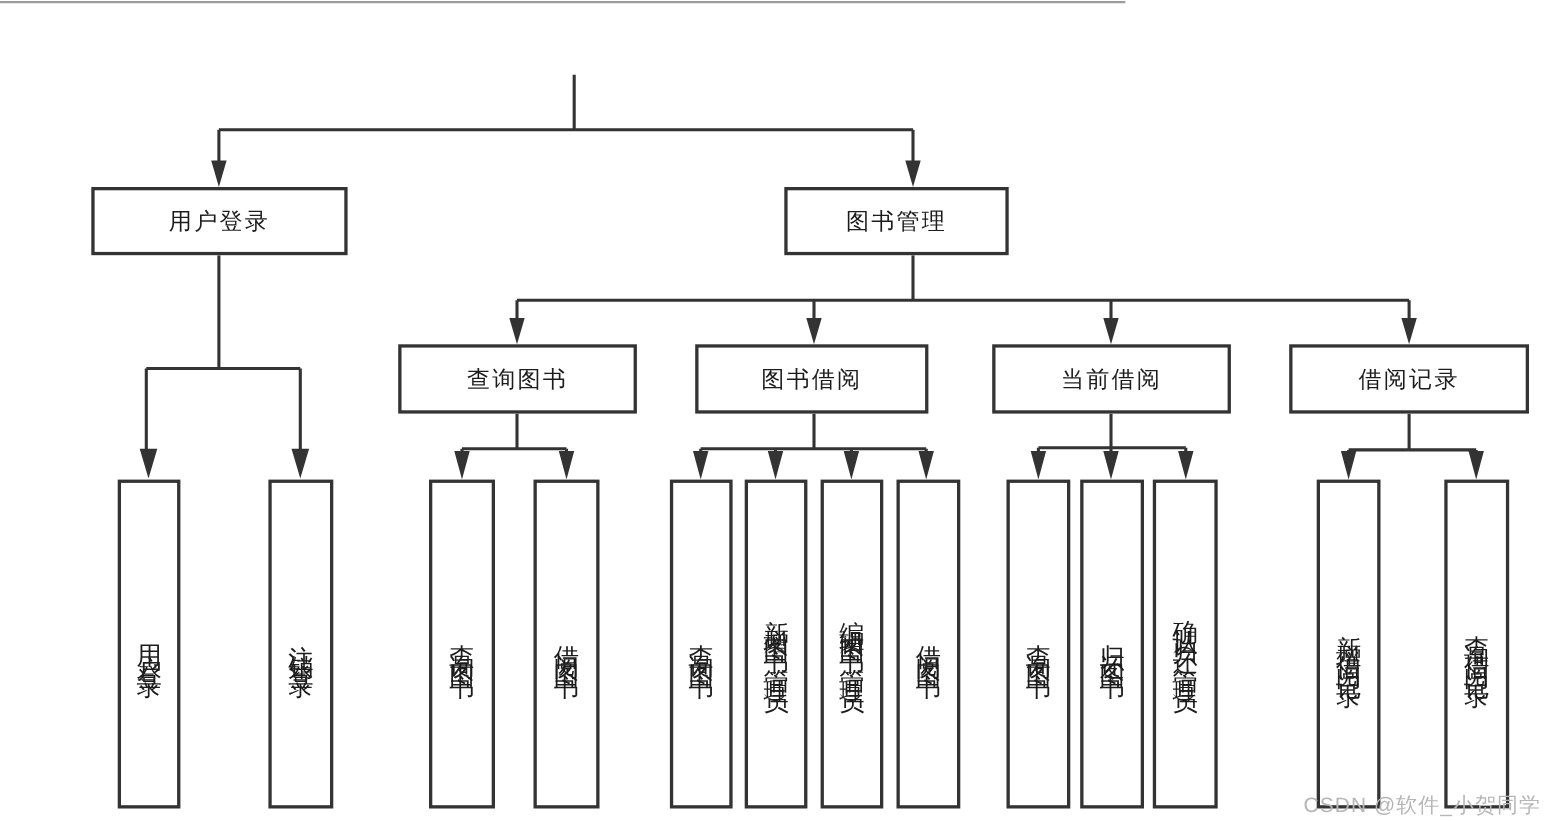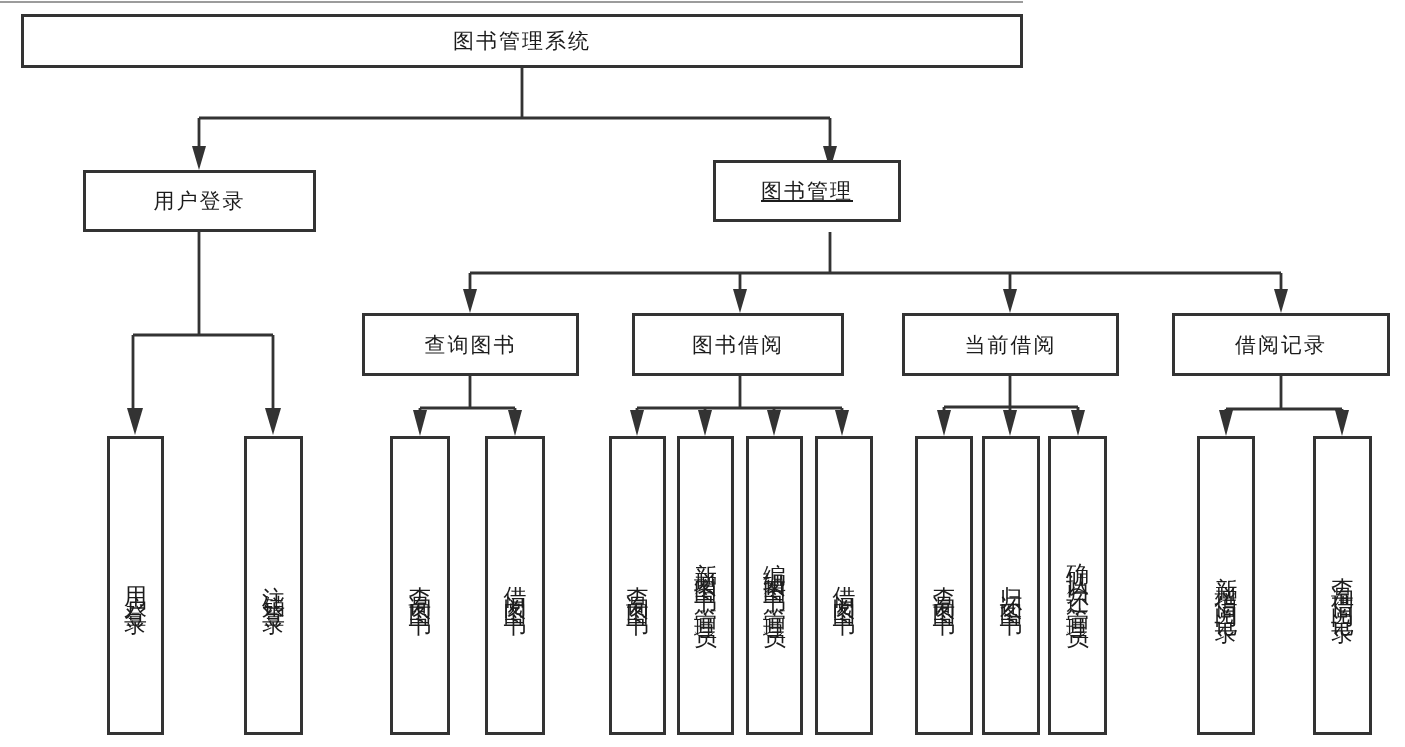--- a/index.html
+++ b/index.html
@@ -78,28 +78,25 @@
       <polygon points="767,410 781,410 774,436"></polygon>
       <polygon points="835,410 849,410 842,436"></polygon>
       <polygon points="937,410 951,410 944,436"></polygon>
       <polygon points="1003,410 1017,410 1010,436"></polygon>
       <polygon points="1071,410 1085,410 1078,436"></polygon>
       <polygon points="1219,410 1233,410 1226,436"></polygon>
       <polygon points="1335,410 1349,410 1342,436"></polygon>
     </g>
   </svg>
 
-  <div class="node" style="left:21px; top:14px; width:1002px; height:54px;">
-    <span>图书管理系统</span>
-  </div>
 
   <div class="node" style="left:83px; top:170px; width:233px; height:62px;">
     <span>用户登录</span>
   </div>
-  <div class="node" style="left:713px; top:160px; width:188px; height:62px;text-decoration:underline;">
+  <div class="node" style="left:713px; top:170px; width:204px; height:62px;">
     <span>图书管理</span>
   </div>
 
   <div class="node" style="left:362px; top:313px; width:217px; height:63px;">
     <span>查询图书</span>
   </div>
   <div class="node" style="left:632px; top:313px; width:212px; height:63px;">
     <span>图书借阅</span>
   </div>
   <div class="node" style="left:902px; top:313px; width:217px; height:63px;">
@@ -142,14 +139,15 @@
   <div class="node leaf" style="left:1048px; top:436px; width:59px; height:299px;">
     <span class="v">确认归还（管理员）</span>
   </div>
   <div class="node leaf" style="left:1197px; top:436px; width:58px; height:299px;">
     <span class="v">新增借阅记录</span>
   </div>
   <div class="node leaf" style="left:1313px; top:436px; width:59px; height:299px;">
     <span class="v">查询借阅记录</span>
   </div>
 
+  <div class="watermark" style="left:1185px; top:719px;">CSDN @软件_小贺同学</div>
 
 </div>
 
 </body></html>

